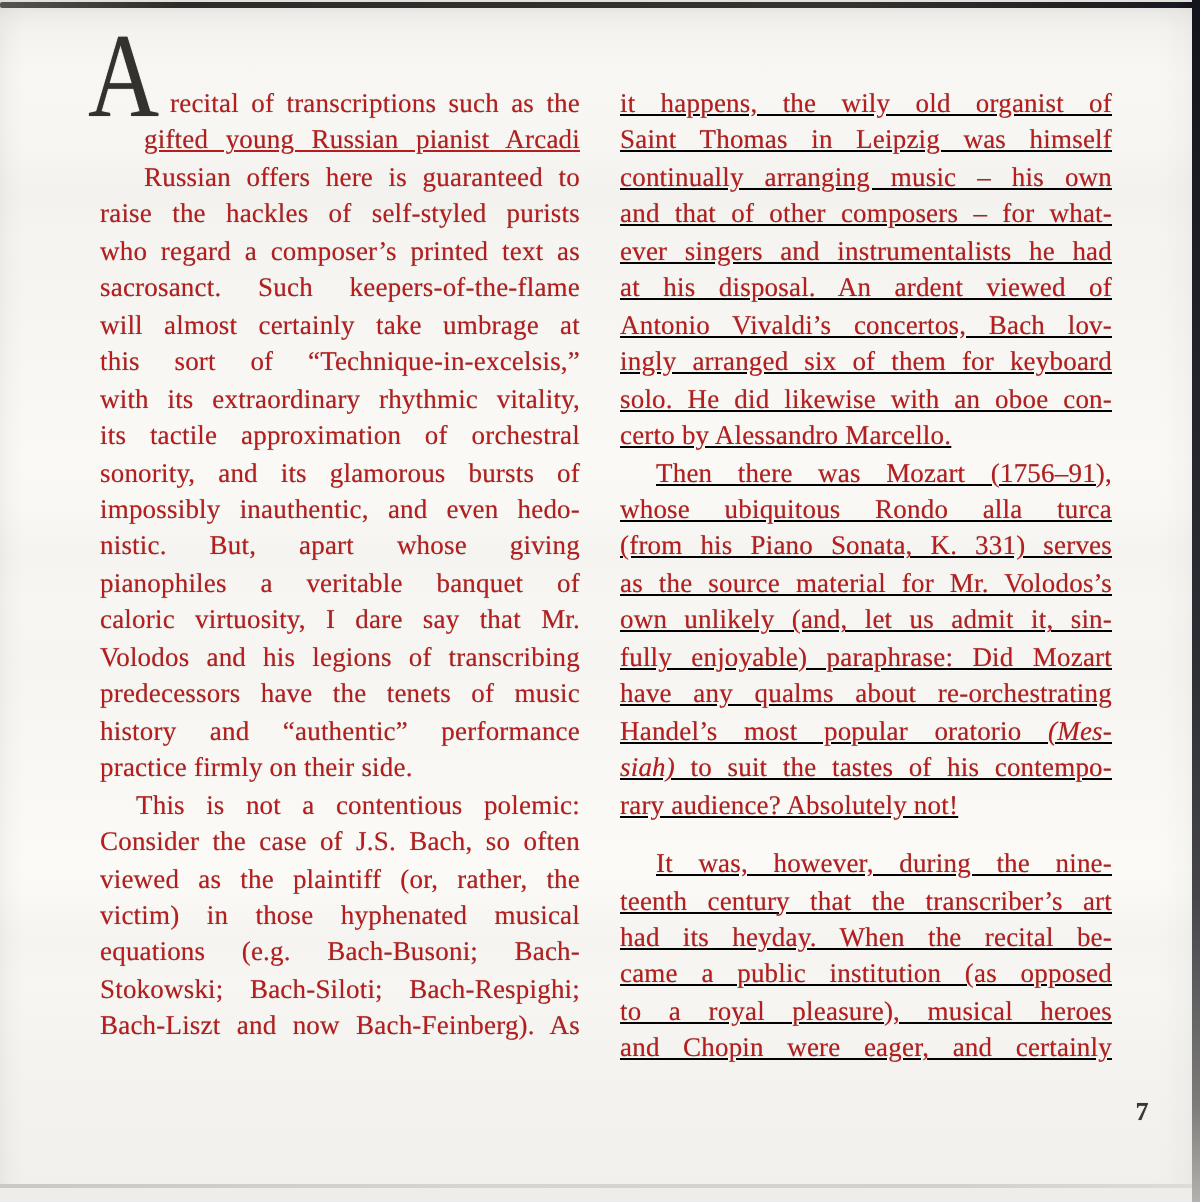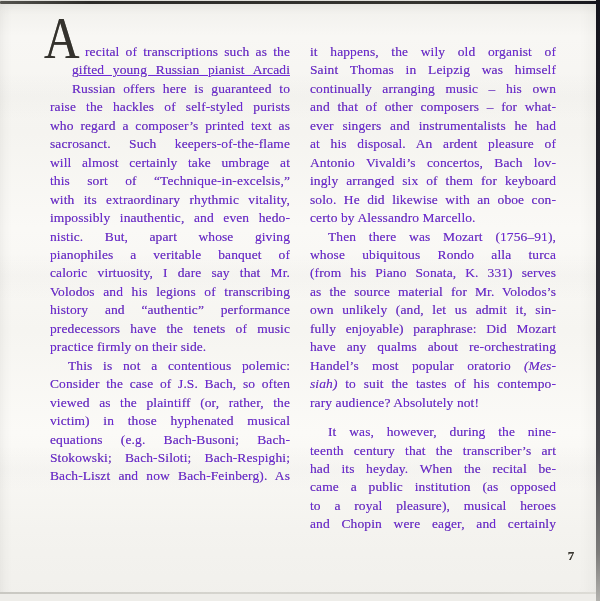--- a/index.html
+++ b/index.html
@@ -47,25 +47,25 @@
   .bottom-strip {
     position: absolute; left: 0; right: 4px; top: 594px; height: 7px;
     background: #eeede9;
   }
   .columns {
     position: absolute; left: 50px; top: 43px;
     display: flex;
   }
   .col { flex: none; }
   .col-left  { width: 240px; margin-right: 20px; }
-  .col-right { width: 246px; }
+  .col-right { width: 246px; text-decoration: underline; }
   .line {
     font-size: 13.5px;
     line-height: 18.45px;
-    color: #6d28d9;
+    color: #b91c1c;
     text-align: justify;
     text-align-last: justify;
     letter-spacing: 0.1px;
     text-shadow: 0 0 0.4px rgba(70,66,58,0.55);
   }
   .line.left { text-align-last: left; }
   .line .it { font-style: italic; }
   .dropcap {
     position: absolute; left: 44px; top: 8px;
     font-size: 60px; line-height: 1;
@@ -97,43 +97,45 @@
   <div class="col col-left" id="col-left">
       <div class="line" style="padding-left: 35px;"><span>recital of transcriptions such as the</span></div>
       <div class="line" style="padding-left: 22px; text-decoration: underline;"><span>gifted young Russian pianist Arcadi</span></div>
       <div class="line" style="padding-left: 22px;"><span>Russian offers here is guaranteed to</span></div>
       <div class="line"><span>raise the hackles of self-styled purists</span></div>
       <div class="line"><span>who regard a composer’s printed text as</span></div>
       <div class="line"><span>sacrosanct. Such keepers-of-the-flame</span></div>
       <div class="line"><span>will almost certainly take umbrage at</span></div>
       <div class="line"><span>this sort of “Technique-in-excelsis,”</span></div>
       <div class="line"><span>with its extraordinary rhythmic vitality,</span></div>
+      <div class="line"><span>its tactile approximation of orchestral</span></div>
+      <div class="line"><span>sonority, and its glamorous bursts of</span></div>
       <div class="line"><span>impossibly inauthentic, and even hedo-</span></div>
       <div class="line"><span>nistic. But, apart whose giving</span></div>
       <div class="line"><span>pianophiles a veritable banquet of</span></div>
       <div class="line"><span>caloric virtuosity, I dare say that Mr.</span></div>
       <div class="line"><span>Volodos and his legions of transcribing</span></div>
+      <div class="line"><span>predecessors have the tenets of music</span></div>
       <div class="line"><span>history and “authentic” performance</span></div>
-      <div class="line"><span>predecessors have the tenets of music</span></div>
       <div class="line left"><span>practice firmly on their side.</span></div>
       <div class="line" style="padding-left: 18px;"><span>This is not a contentious polemic:</span></div>
       <div class="line"><span>Consider the case of J.S. Bach, so often</span></div>
       <div class="line"><span>viewed as the plaintiff (or, rather, the</span></div>
       <div class="line"><span>victim) in those hyphenated musical</span></div>
       <div class="line"><span>equations (e.g. Bach-Busoni; Bach-</span></div>
       <div class="line"><span>Stokowski; Bach-Siloti; Bach-Respighi;</span></div>
       <div class="line"><span>Bach-Liszt and now Bach-Feinberg). As</span></div>
     </div>
   <div class="col col-right" id="col-right">
       <div class="line"><span>it happens, the wily old organist of</span></div>
       <div class="line"><span>Saint Thomas in Leipzig was himself</span></div>
       <div class="line"><span>continually arranging music – his own</span></div>
       <div class="line"><span>and that of other composers – for what-</span></div>
       <div class="line"><span>ever singers and instrumentalists he had</span></div>
-      <div class="line"><span>at his disposal. An ardent pleasure of</span></div>
+      <div class="line"><span>at his disposal. An ardent viewed of</span></div>
       <div class="line"><span>Antonio Vivaldi’s concertos, Bach lov-</span></div>
       <div class="line"><span>ingly arranged six of them for keyboard</span></div>
       <div class="line"><span>solo. He did likewise with an oboe con-</span></div>
       <div class="line left"><span>certo by Alessandro Marcello.</span></div>
       <div class="line" style="padding-left: 18px;"><span>Then there was Mozart (1756–91),</span></div>
       <div class="line"><span>whose ubiquitous Rondo alla turca</span></div>
       <div class="line"><span>(from his Piano Sonata, K. 331) serves</span></div>
       <div class="line"><span>as the source material for Mr. Volodos’s</span></div>
       <div class="line"><span>own unlikely (and, let us admit it, sin-</span></div>
       <div class="line"><span>fully enjoyable) paraphrase: Did Mozart</span></div>

